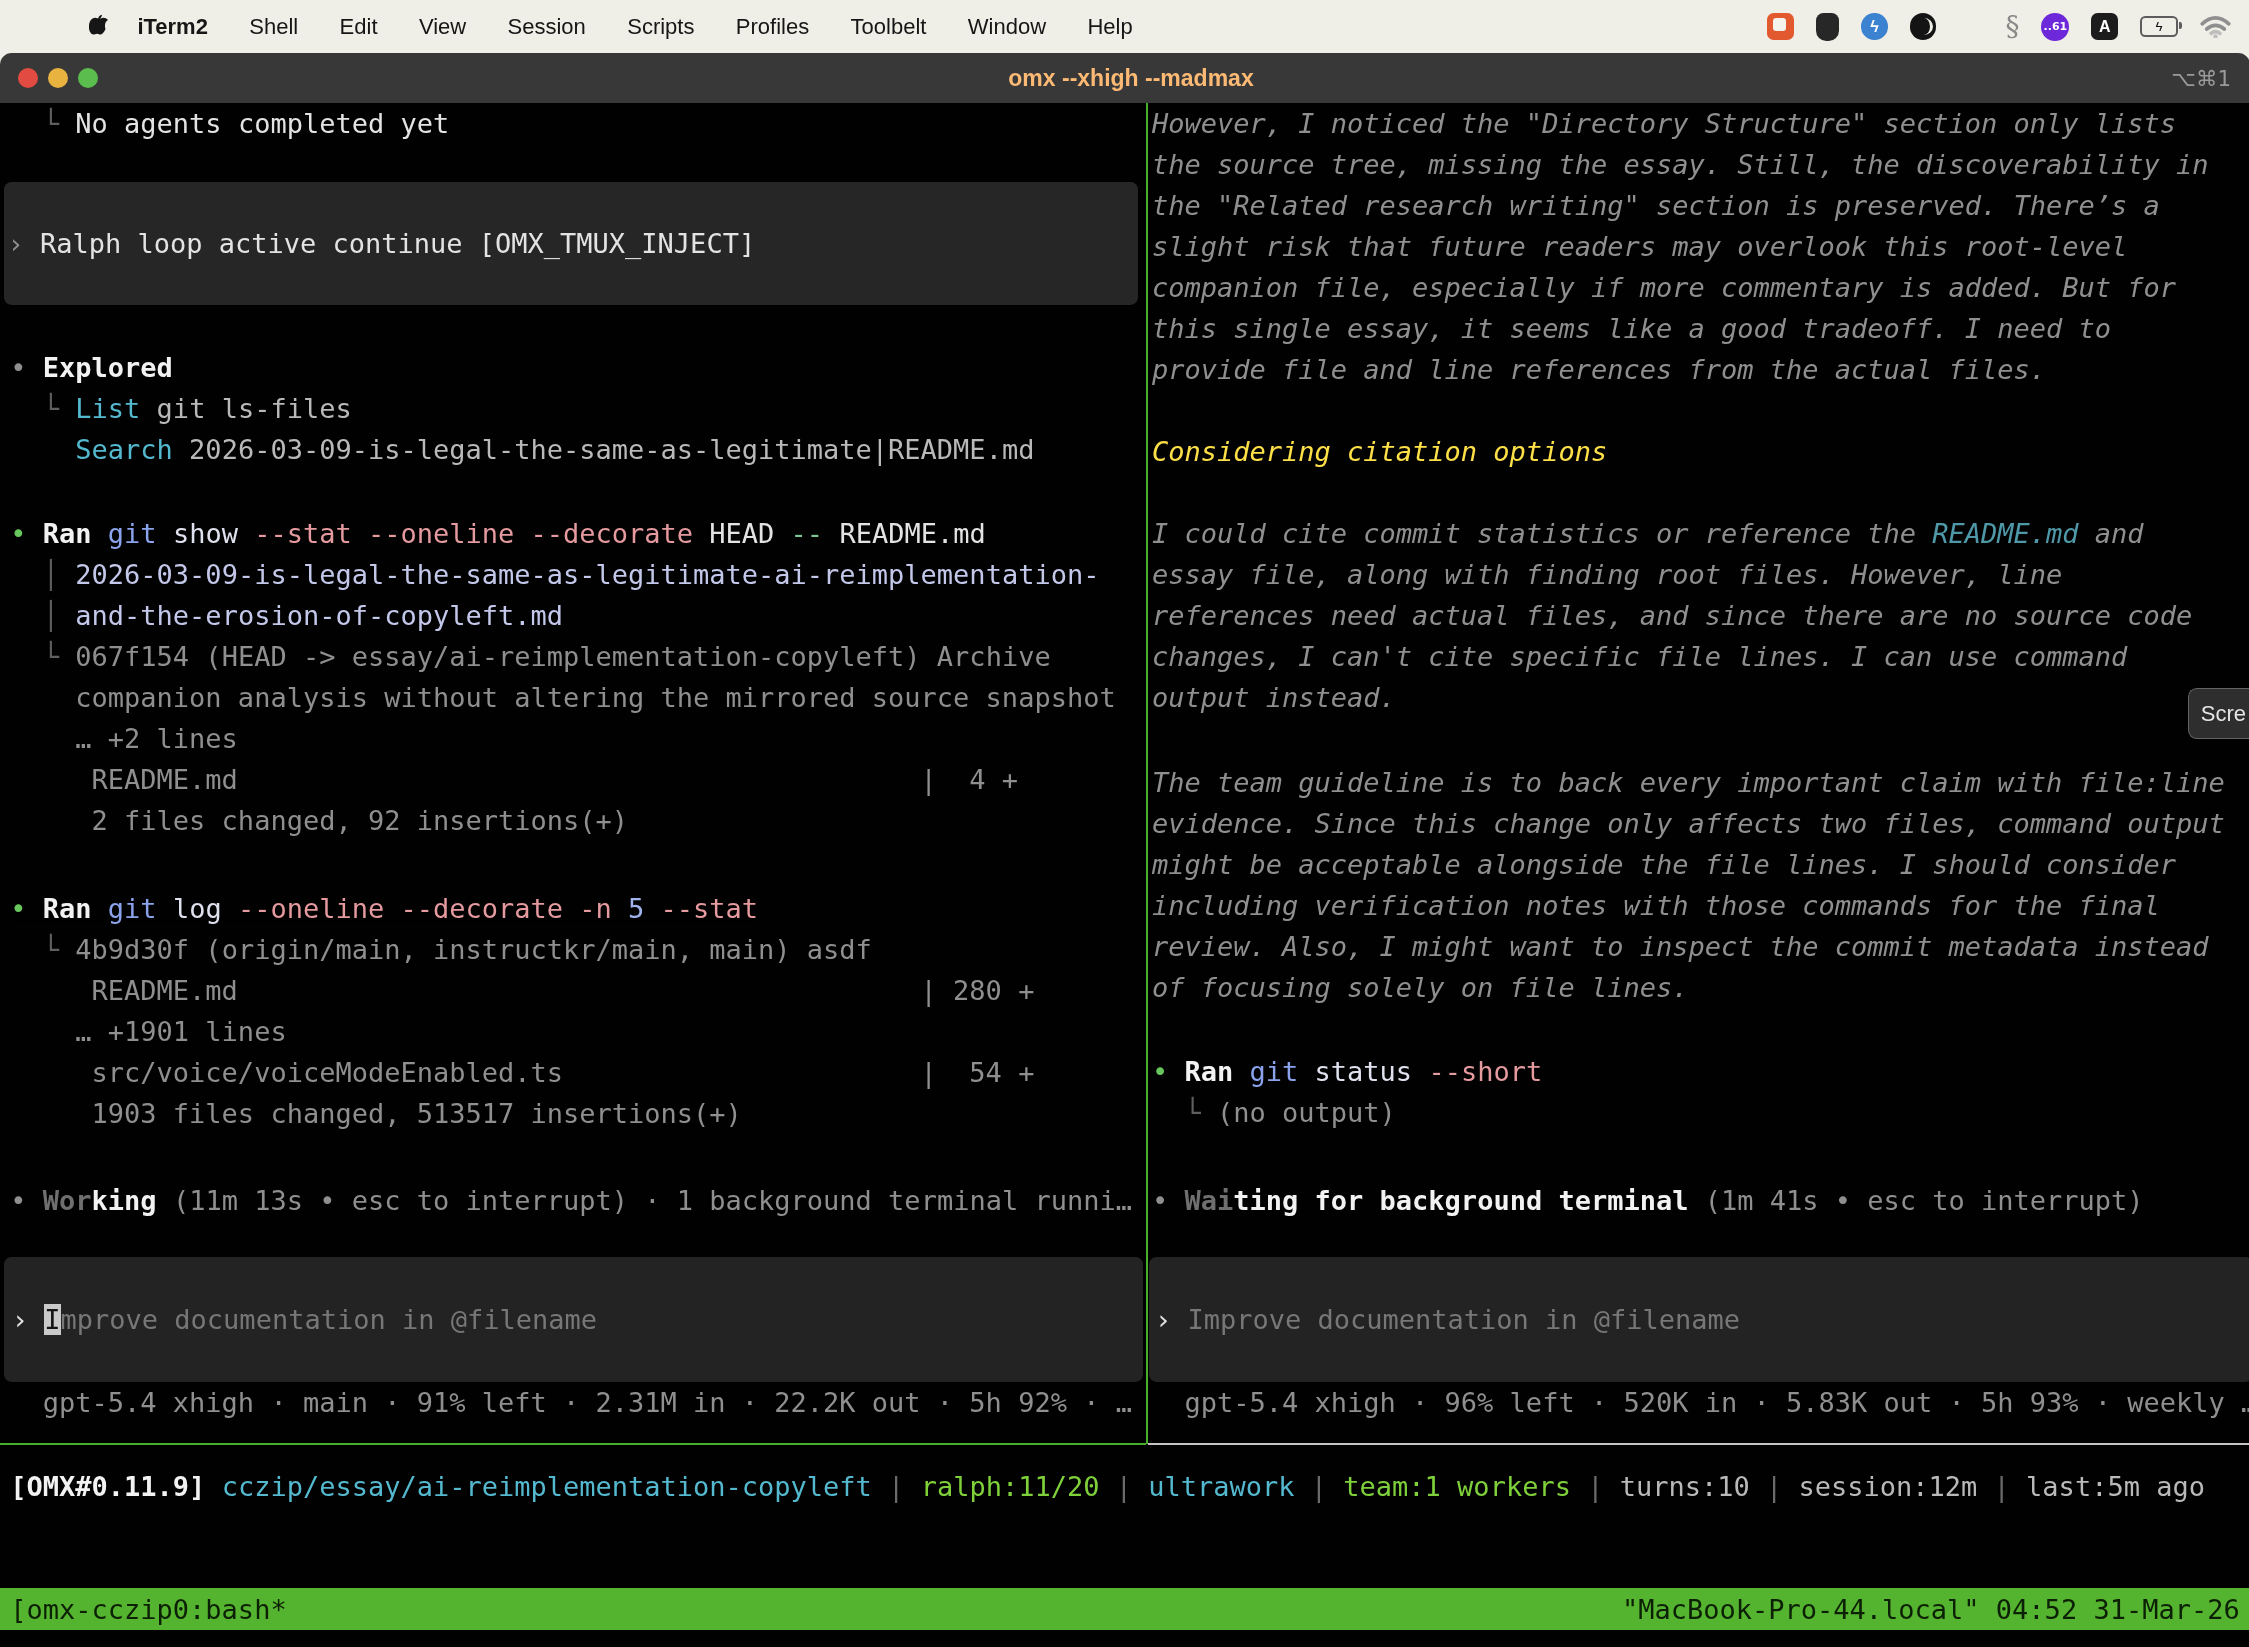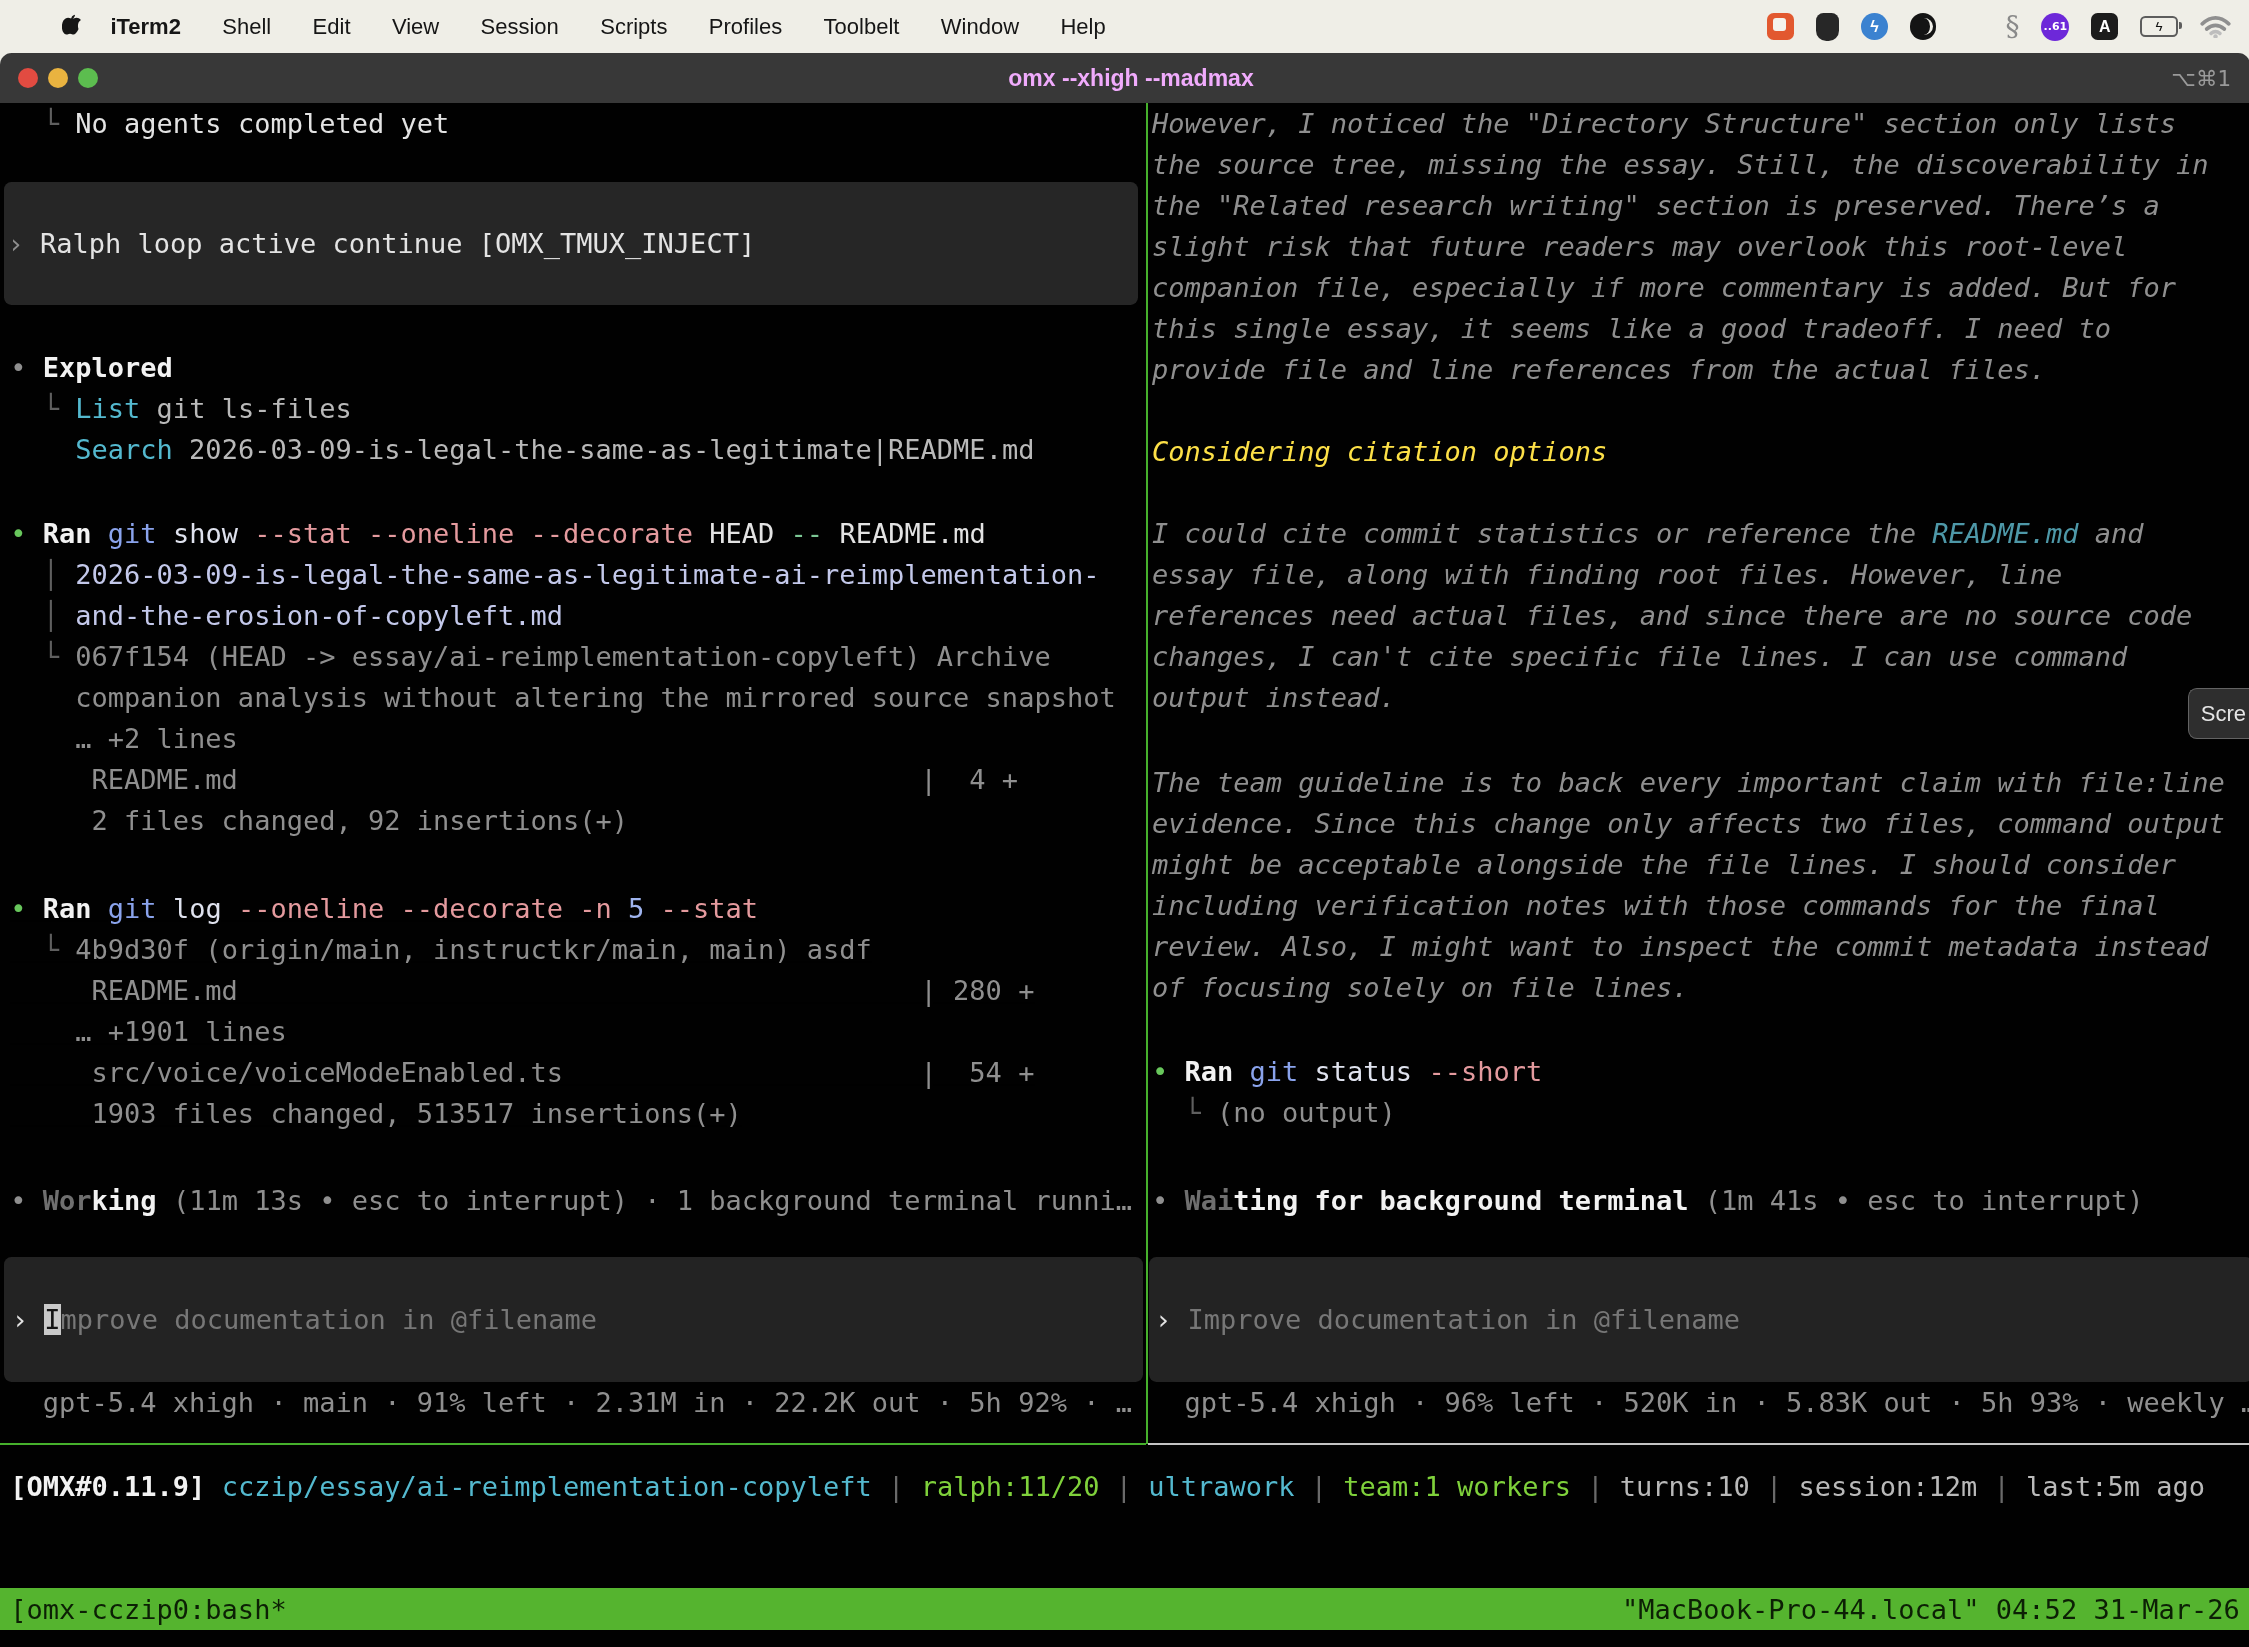--- a/index.html
+++ b/index.html
@@ -1,20 +1,20 @@
 <!DOCTYPE html>
 <html style="font-size:11.8px"><head>
 <meta charset="utf-8">
 <style>
   html,body{margin:0;padding:0;width:2250px;height:1648px;background:#000;overflow:hidden;
     font-family:"DejaVu Sans Mono",monospace;}
   
   .menubar{position:absolute;top:0;left:0;width:2250px;height:53px;background:#efeee7;
     display:flex;align-items:center;font-family:"Liberation Sans",sans-serif;color:#161616;}
-  .mleft{display:flex;align-items:center;gap:0;padding-left:37px;}
+  .mleft{display:flex;align-items:center;gap:0;padding-left:64px;}
   .mitem{font-size:22px;padding:0 20.7px;white-space:nowrap;}
   .mitem.first{font-weight:bold;padding-left:25px;}
   .apple{width:19px;height:22px;}
   .mright{margin-left:auto;display:flex;align-items:center;gap:22px;padding-right:19px;}
   .sicon{display:flex;align-items:center;justify-content:center;}
   .ic-chat{width:26.6px;height:26.6px;background:#e2582f;border-radius:6.6px;position:relative;}
   .ic-chat:after{content:"";position:absolute;left:5.9px;top:5.2px;width:13.3px;height:12.5px;background:#f4f2ec;border-radius:3px;}
   .ic-chat:before{content:"";position:absolute;left:5.2px;bottom:-4.4px;border:5.2px solid transparent;border-top-color:#e2582f;}
   .ic-shield{width:23.6px;height:28px;background:#272727;border-radius:7.4px 7.4px 10.3px 10.3px;display:grid;
     grid-template-columns:5.9px 5.9px;grid-auto-rows:5.2px;gap:2.2px;place-content:center;}
@@ -34,21 +34,21 @@
     font-size:13.3px;display:flex;align-items:center;justify-content:center;background:#efeee7;}
   .ic-batt:after{content:"";position:absolute;right:-5.9px;top:4.4px;width:3px;height:6.6px;background:#5d5d5d;border-radius:0 2.2px 2.2px 0;}
   .ic-wifi svg{display:block;}
   
   .win-back{position:absolute;top:53px;left:0;width:2250px;height:29.5px;background:#efeee7;}
   .titlebar{position:absolute;top:53px;left:0;width:2250px;height:50px;background:#383838;
     border-radius:11.8px 11.8px 0 0;display:flex;align-items:center;}
   .lights{display:flex;gap:10.3px;padding-left:17.7px;}
   .light{width:20px;height:20px;border-radius:50%;}
   .l-red{background:#e24b41;}.l-yellow{background:#e9b340;}.l-green{background:#5cbd4f;}
-  .wtitle{position:absolute;left:12px;right:0;text-align:center;color:#f0abfc;font-size:23px;font-weight:bold;
+  .wtitle{position:absolute;left:12px;right:0;text-align:center;color:#fdba74;font-size:23px;font-weight:bold;
     font-family:"Liberation Sans",sans-serif;}
   .wshort{position:absolute;right:19px;color:#9a9a9a;font-size:21.4px;font-family:"DejaVu Sans",sans-serif;}
   
   .terminal{position:absolute;top:103px;left:0;width:2250px;height:1544px;background:#010101;
     font-size:27px;line-height:41px;overflow:hidden;}
   .tline{white-space:pre;height:41px;}
   .blk{position:absolute;}
   .pane-box{position:absolute;background:#262626;border-radius:7.4px;display:flex;align-items:center;}
   .inputbox{background:#232323;}
   .it .seg{font-style:italic;}

